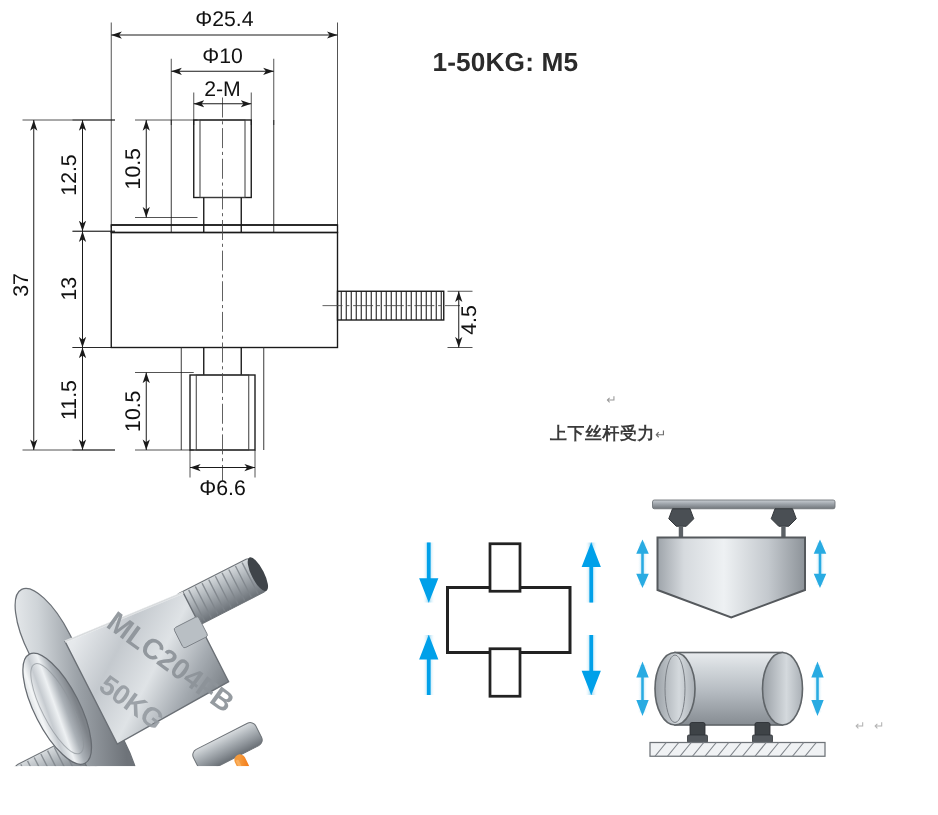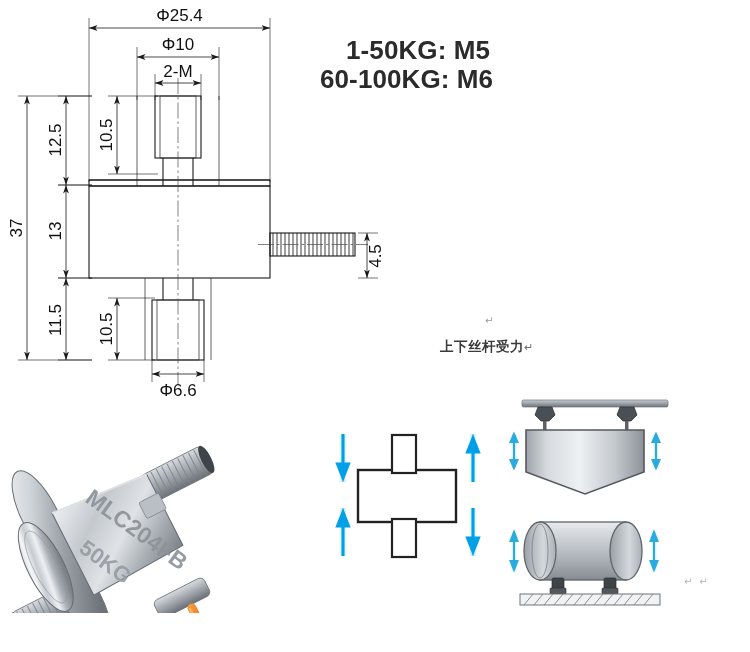--- a/index.html
+++ b/index.html
@@ -16,21 +16,21 @@
     background:#ffffff;
   }
   .abs{position:absolute;}
 
   
   #spec-block{
     left:298px; top:36px; width:260px;
     text-align:left;
     color:#2b2b2b;
     font-weight:bold;
-    font-size:26px;
+    font-size:21px;
     line-height:29px;
     letter-spacing:0.1px;
   }
   #spec-block div{white-space:nowrap;}
   .spec-l1{padding-left:48px;}
   .spec-l2{padding-left:22px;}
   .spec-l3{padding-left:0px;}
 
   
   #cn-caption{
@@ -209,21 +209,20 @@
         <line class="dim-ext" x1="358" y1="278" x2="378" y2="278"></line>
         <line class="dim-line" x1="367" y1="233" x2="367" y2="278" marker-start="url(#ar-l)" marker-end="url(#ar-r)"></line>
         <text class="dim-text-v" x="381" y="256" text-anchor="middle" transform="rotate(-90 381 256)">4.5</text>
       </g>
 
     </svg>
   </div>
 
   <div class="abs" id="spec-block">
     <div class="spec-l1">1-50KG: M5</div>
-    <div class="spec-l2">60-100KG: M6</div>
   </div>
 
   <div class="abs" id="cn-mark-a">↵</div>
   <div class="abs" id="cn-caption"><span>上下丝杆受力</span><span class="pilcrow">↵</span></div>
   <div class="abs" id="cn-mark-b">↵ ↵</div>
 
   <div class="abs" style="left:330px;top:408px;width:180px;height:180px;">
     <svg width="180" height="180" viewBox="0 0 180 180">
       <defs>
         <linearGradient id="arrGlowV" x1="0" y1="0" x2="1" y2="0">

